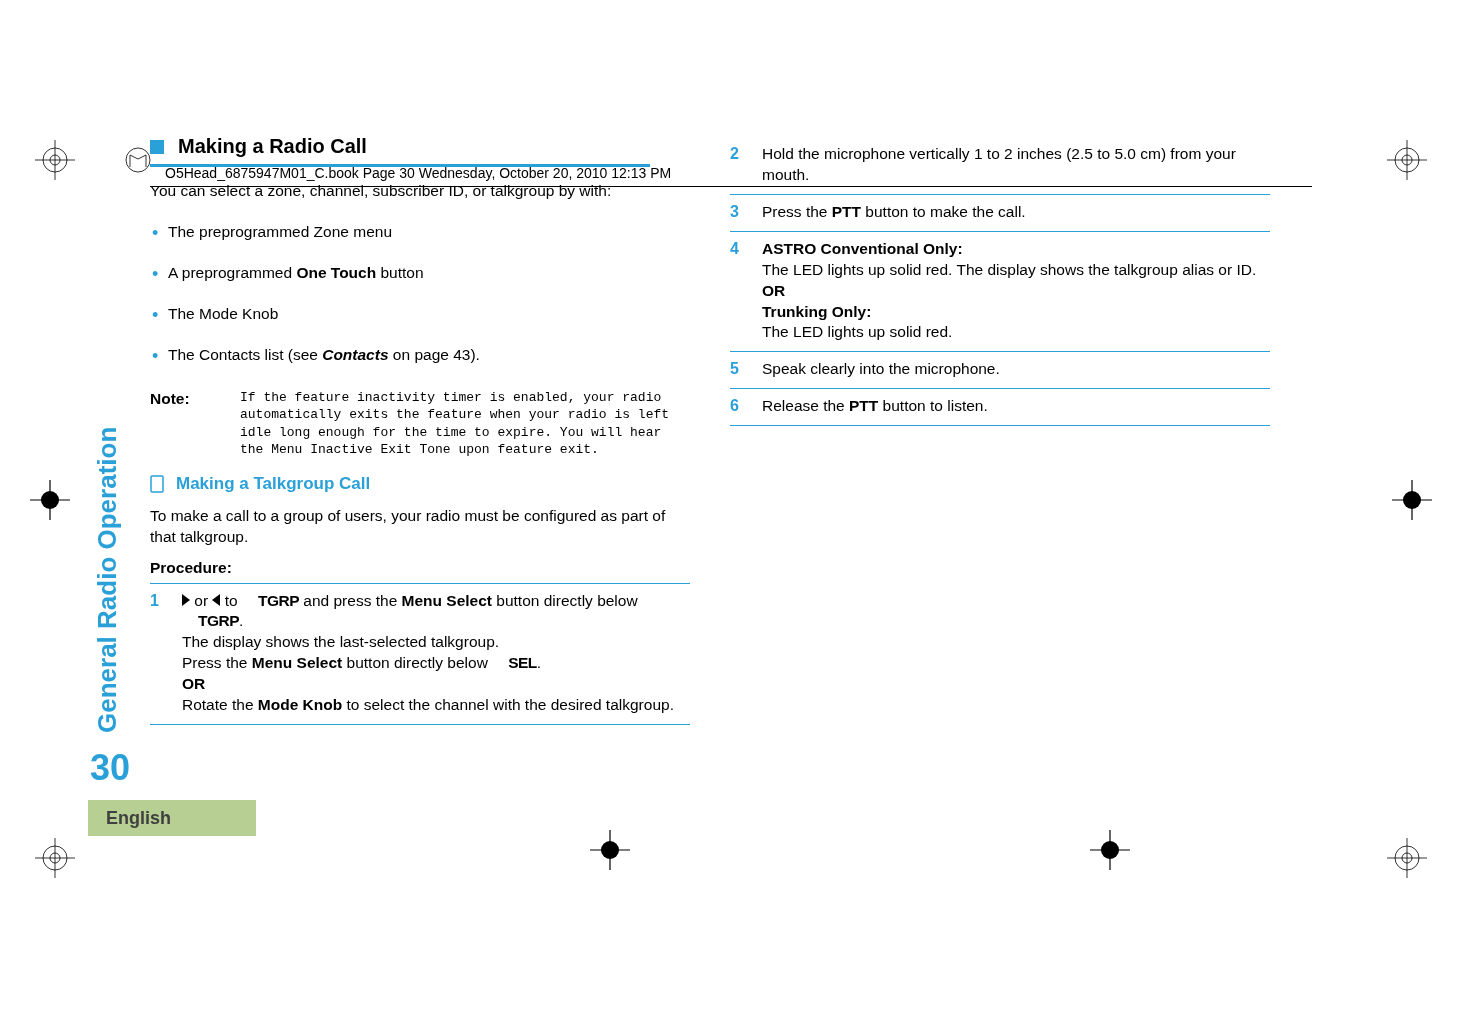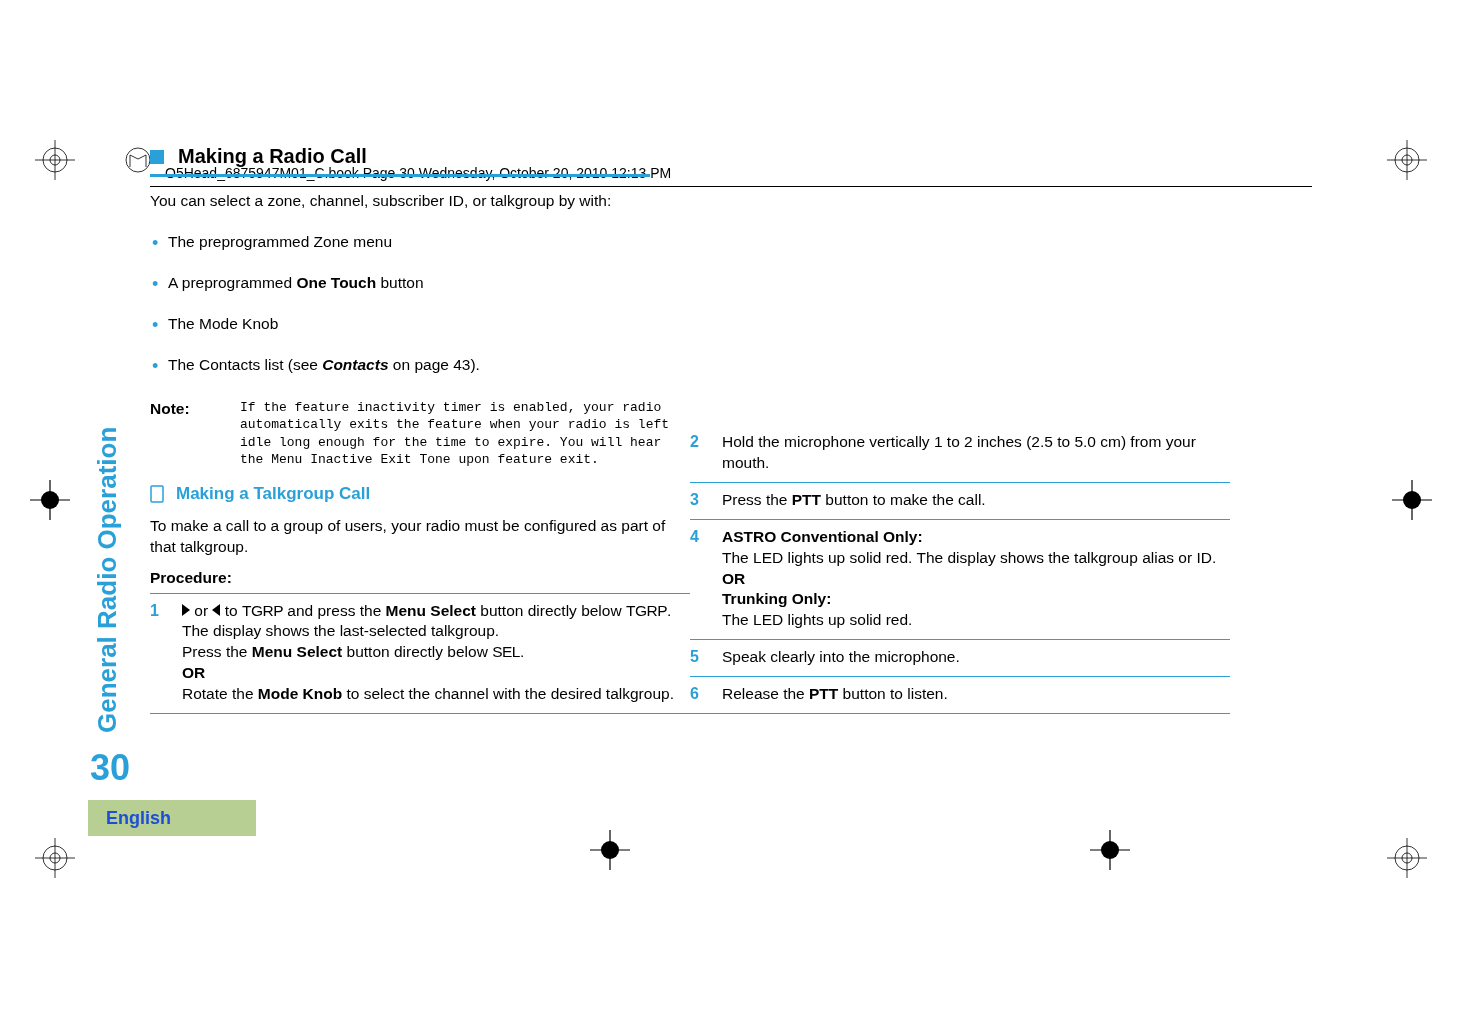--- a/index.html
+++ b/index.html
@@ -32,24 +32,24 @@
   }
   .header-text {
     position: absolute;
     left: 165px;
     top: 164px;
     font-size: 14px;
   }
   .columns {
     position: absolute;
     left: 150px;
-    top: 125px;
+    top: 115px;
     width: 1150px;
     display: flex;
-    align-items: flex-end;
+    gap: 40px;
   }
   .col {
     width: 540px;
   }
   .side-label {
     position: absolute;
     left: 90px;
     top: 365px;
     width: 40px;
     height: 380px;
@@ -72,21 +72,21 @@
     font-weight: bold;
     font-size: 36px;
   }
   .lang-bar {
     position: absolute;
     left: 88px;
     top: 800px;
     width: 150px;
     height: 36px;
     background: #b7cf93;
-    color: #1d4ed8;
+    color: #404040;
     font-weight: bold;
     font-size: 18px;
     line-height: 36px;
     padding-left: 18px;
   }
   .section-heading {
     display: flex;
     align-items: center;
     gap: 14px;
     margin: 18px 0 4px 0;
@@ -149,21 +149,21 @@
   .step .num {
     color:#2aa0d8;
     font-weight:bold;
     font-size:16px;
     width: 18px;
   }
   .step .body { font-size:15.5px; flex:1; padding-top:1px;}
   .step-end { border-bottom: 1px solid #2aa0d8; }
   .bold { font-weight: bold; }
   .bi { font-weight:bold; font-style: italic; }
-  .ui { font-family: "Arial Narrow", Arial, sans-serif; letter-spacing: -0.5px; font-weight:normal;}
+  .ui { font-family: "Arial Narrow", Arial, sans-serif; letter-spacing: -0.5px; font-weight:bold;margin-left:16px;}
   .tri {
     display:inline-block;
     width:0;height:0;
     border-top:6px solid transparent;
     border-bottom:6px solid transparent;
   }
   .tri.r { border-left:8px solid #000; }
   .tri.l { border-right:8px solid #000; }
   .proc-label { font-weight:bold; font-size:15.5px; margin:8px 0 4px 0;}
   .right-steps { margin-top: 22px; }

